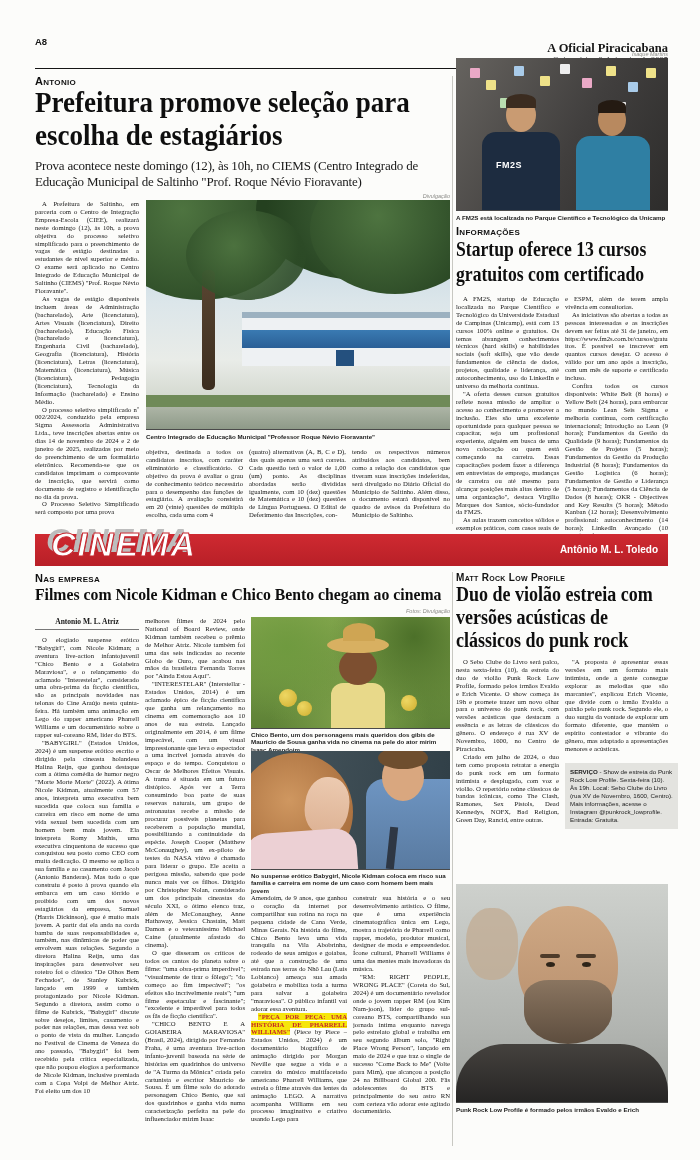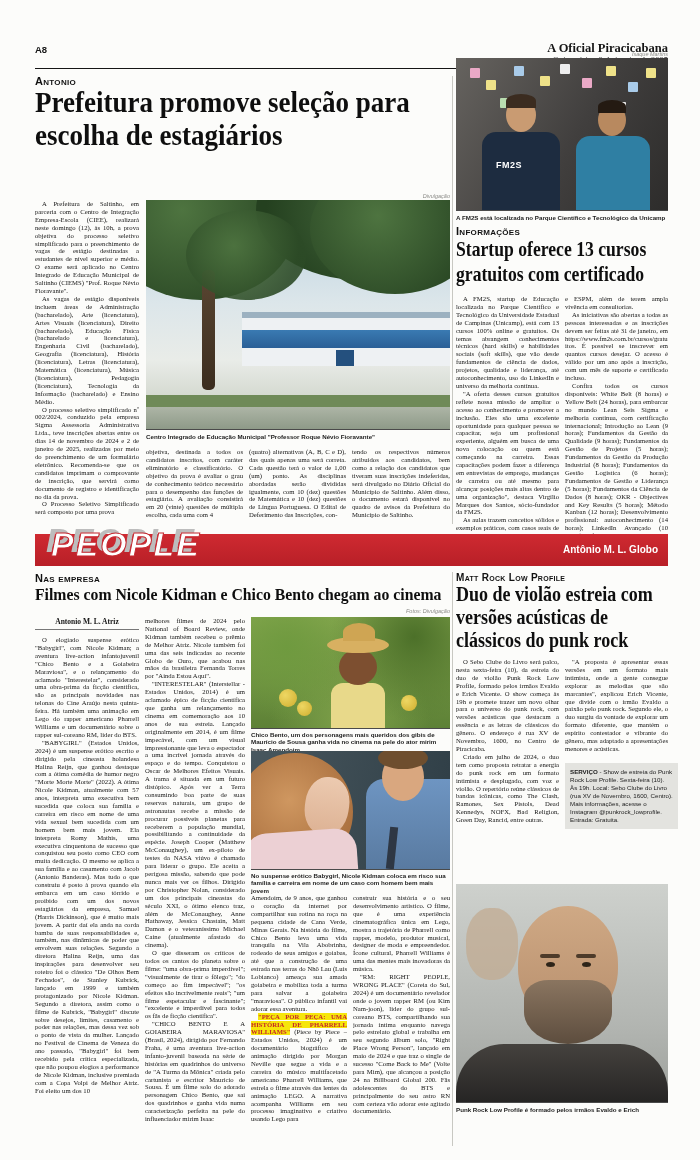--- a/index.html
+++ b/index.html
@@ -18,21 +18,21 @@
   .body-text p{margin:0;text-indent:7px;}
   .cont .paras p:first-child{text-indent:0;}
   .caption{font-family:"Liberation Sans",sans-serif;font-weight:bold;font-size:6.2px;line-height:7.4px;color:#1c1c1c;}
   .credit{font-family:"Liberation Sans",sans-serif;font-size:5.5px;color:#8a8a86;text-align:right;font-style:italic;}
   .hl{background:#f6e60a;color:#c62828;font-weight:bold;}
   
   #banner{left:35px;top:534px;width:633px;height:32px;background:linear-gradient(#cf2a31,#b81f27);}
   #banner-title{position:absolute;left:16px;top:-9px;font-family:"Liberation Sans",sans-serif;font-weight:bold;font-style:italic;font-size:34px;letter-spacing:2px;color:#ffffff;text-shadow:-5px -4px 0 #bdbdbd;-webkit-text-stroke:1px #c4262e;}
   #banner-author{position:absolute;right:10px;top:10px;font-family:"Liberation Sans",sans-serif;font-weight:bold;font-size:10px;color:#fff;}
   
-  #hdr-page{left:35px;top:44px;}
+  #hdr-page{left:35px;top:36px;}
   #hdr-right{right:32px;top:42px;text-align:right;}
   #hdr-rule{left:35px;right:32px;top:68px;}
   #vrule1{left:452px;top:76px;height:448px;}
   #vrule2{left:452px;top:572px;height:574px;}
   #salt-label{left:35px;top:75px;}
   #salt-headline{left:35px;top:85px;width:460px;font-size:30px;line-height:33px;transform:scaleX(.9);}
   #salt-deck{left:35px;top:158px;width:418px;}
   #salt-col1{left:35px;top:200px;width:104px;height:326px;}
   #salt-credit{left:146px;top:193px;width:304px;}
   #salt-photo{left:146px;top:200px;width:304px;height:229px;}
@@ -144,20 +144,21 @@
   <div class="abs" id="hdr-right">
     <div class="masthead">A Oficial Piracicabana</div>
     <div class="hdate">Quinta-feira, 9 de janeiro de 2025</div>
   </div>
   <div class="abs hrule" id="hdr-rule"></div>
   <div class="abs vrule" id="vrule1"></div>
   <div class="abs vrule" id="vrule2"></div>
 
   <div class="abs sec-label" id="salt-label">Antonio</div>
   <div class="abs headline" id="salt-headline">Prefeitura promove seleção para escolha de estagiários</div>
+  <div class="abs deck" id="salt-deck">Prova acontece neste domingo (12), às 10h, no CIEMS (Centro Integrado de Educação Municipal de Saltinho "Prof. Roque Névio Fioravante)</div>
   <div class="abs body-text" id="salt-col1">
     <div class="paras">
         <p>A Prefeitura de Saltinho, em parceria com o Centro de Integração Empresa-Escola (CIEE), realizará neste domingo (12), às 10h, a prova objetiva do processo seletivo simplificado para o preenchimento de vagas de estágio destinadas a estudantes de nível superior e médio. O exame será aplicado no Centro Integrado de Educação Municipal de Saltinho (CIEMS) "Prof. Roque Névio Fioravante".</p>
         <p>As vagas de estágio disponíveis incluem áreas de Administração (bacharelado), Arte (licenciatura), Artes Visuais (licenciatura), Direito (bacharelado), Educação Física (bacharelado e licenciatura), Engenharia Civil (bacharelado), Geografia (licenciatura), História (licenciatura), Letras (licenciatura), Matemática (licenciatura), Música (licenciatura), Pedagogia (licenciatura), Tecnologia da Informação (bacharelado) e Ensino Médio.</p>
         <p>O processo seletivo simplificado nº 002/2024, conduzido pela empresa Sigma Assessoria Administrativa Ltda., teve inscrições abertas entre os dias 14 de novembro de 2024 e 2 de janeiro de 2025, realizadas por meio do preenchimento de um formulário eletrônico. Recomenda-se que os candidatos imprimam o comprovante de inscrição, que servirá como documento de registro e identificação no dia da prova.</p>
         <p>O Processo Seletivo Simplificado será composto por uma prova</p>
       </div>
   </div>
   <div class="abs credit" id="salt-credit">Divulgação</div>
   <div class="abs photo" id="salt-photo">
@@ -225,22 +226,22 @@
   </div>
   <div class="abs body-text cont" id="cap-col2">
     <div class="paras">
         <p>e ESPM, além de terem ampla vivência em consultorias.</p>
         <p>As iniciativas são abertas a todas as pessoas interessadas e as inscrições devem ser feitas até 31 de janeiro, em https://www.fm2s.com.br/cursos/gratuitos. É possível se inscrever em quantos cursos desejar. O acesso é válido por um ano após a inscrição, com um mês de suporte e certificado incluso.</p>
         <p>Confira todos os cursos disponíveis: White Belt (8 horas) e Yellow Belt (24 horas), para embarcar no mundo Lean Seis Sigma e melhoria contínua, com certificação internacional; Introdução ao Lean (9 horas); Fundamentos da Gestão da Qualidade (9 horas); Fundamentos da Gestão de Projetos (5 horas); Fundamentos da Gestão da Produção Industrial (8 horas); Fundamentos da Gestão Logística (6 horas); Fundamentos de Gestão e Liderança (5 horas); Fundamentos da Ciência de Dados (8 horas); OKR - Objectives and Key Results (5 horas); Método Kanban (12 horas); Desenvolvimento profissional: autoconhecimento (14 horas); LinkedIn Avançado (10 horas). Informações detalhadas sobre cada capacitação estão disponíveis no site da FM2S.</p>
       </div>
   </div>
 
   <div class="abs" id="banner">
-    <div id="banner-title">PEOPLE</div>
-    <div id="banner-author">Antônio M. L. Globo</div>
+    <div id="banner-title">CINEMA</div>
+    <div id="banner-author">Antônio M. L. Toledo</div>
   </div>
 
   <div class="abs sec-label" id="cin-label">Nas empresa</div>
   <div class="abs headline" id="cin-headline">Filmes com Nicole Kidman e Chico Bento chegam ao cinema</div>
   <div class="abs credit" id="cin-credit">Fotos: Divulgação</div>
   <div class="abs" id="cin-byline">Antonio M. L. Atriz</div>
   <div class="abs body-text" id="cin-col1">
     <div class="paras">
         <p>O elogiado suspense erótico "Babygirl", com Nicole Kidman; a aventura live-action infantojuvenil "Chico Bento e a Goiabeira Maraviosa", e o relançamento do aclamado "Interestelar", considerado uma obra-prima da ficção científica, são as principais novidades nas telonas do Cine Araújo nesta quinta-feira. Há também uma animação em Lego do rapper americano Pharrell Williams e um documentário sobre o rapper sul-coreano RM, líder do BTS.</p>
         <p>"BABYGIRL" (Estados Unidos, 2024) é um suspense erótico escrito e dirigido pela cineasta holandesa Halina Reijn, que ganhou destaque com a ótima comédia de humor negro "Morte Morte Morte" (2022). A ótima Nicole Kidman, atualmente com 57 anos, interpreta uma executiva bem sucedida que coloca sua família e carreira em risco em nome de uma vida sexual bem sucedida com um homem bem mais jovem. Ela interpreta Romy Mathis, uma executiva cinquentona de sucesso que conquistou seu posto como CEO com muita dedicação. O mesmo se aplica a sua família e ao casamento com Jacob (Antonio Banderas). Mas tudo o que construiu é posto à prova quando ela embarca em um caso tórrido e proibido com um dos novos estagiários da empresa, Samuel (Harris Dickinson), que é muito mais jovem. A partir daí ela anda na corda bamba de suas responsabilidades e, também, nas dinâmicas de poder que envolvem suas relações. Segundo a diretora Halina Reijn, uma das inspirações para desenvolver seu roteiro foi o clássico "De Olhos Bem Fechados", de Stanley Kubrick, lançado em 1999 e também protagonizado por Nicole Kidman. Segundo a diretora, assim como o filme de Kubrick, "Babygirl" discute sobre desejos, limites, casamento e poder nas relações, mas dessa vez sob o ponto de vista da mulher. Lançado no Festival de Cinema de Veneza do ano passado, "Babygirl" foi bem recebido pela crítica especializada, que não poupou elogios a performance de Nicole Kidman, inclusive premiada com a Copa Volpi de Melhor Atriz. Foi eleito um dos 10</p>

